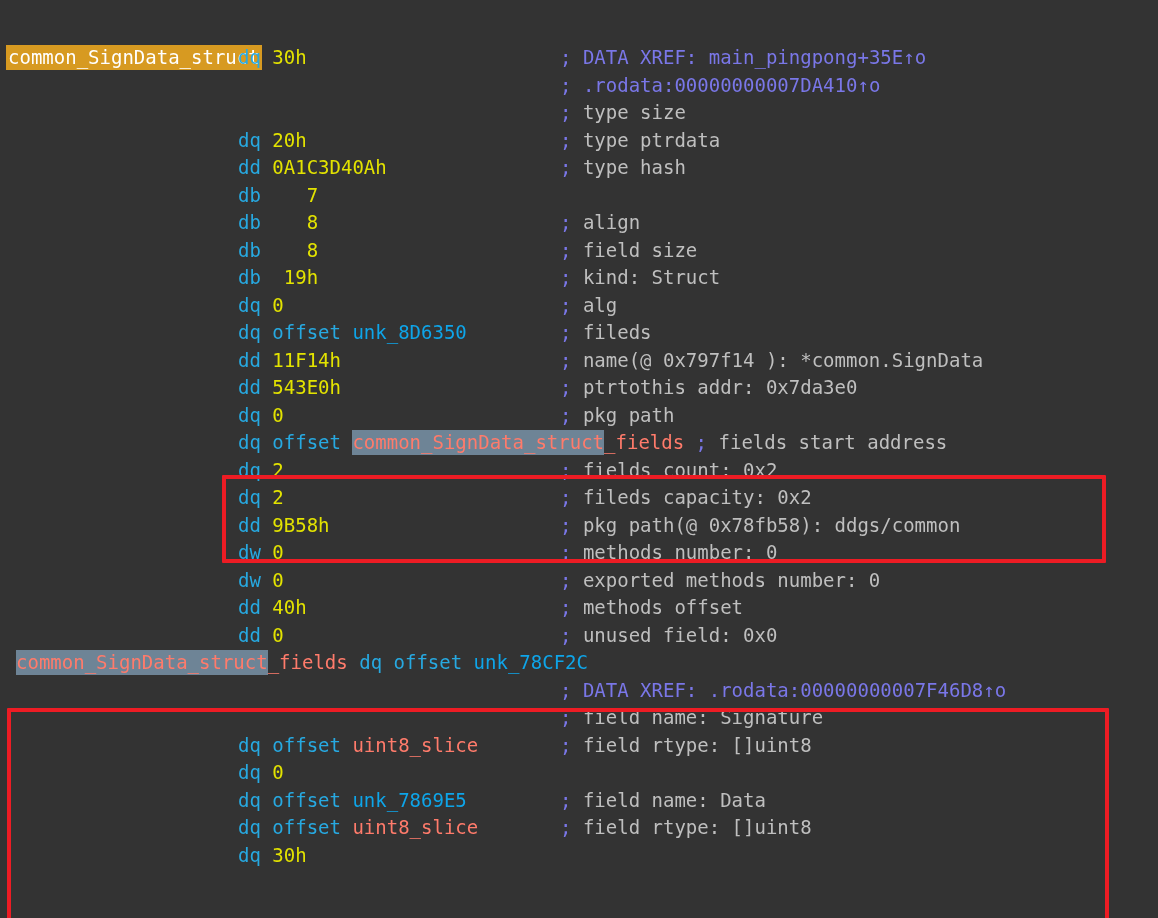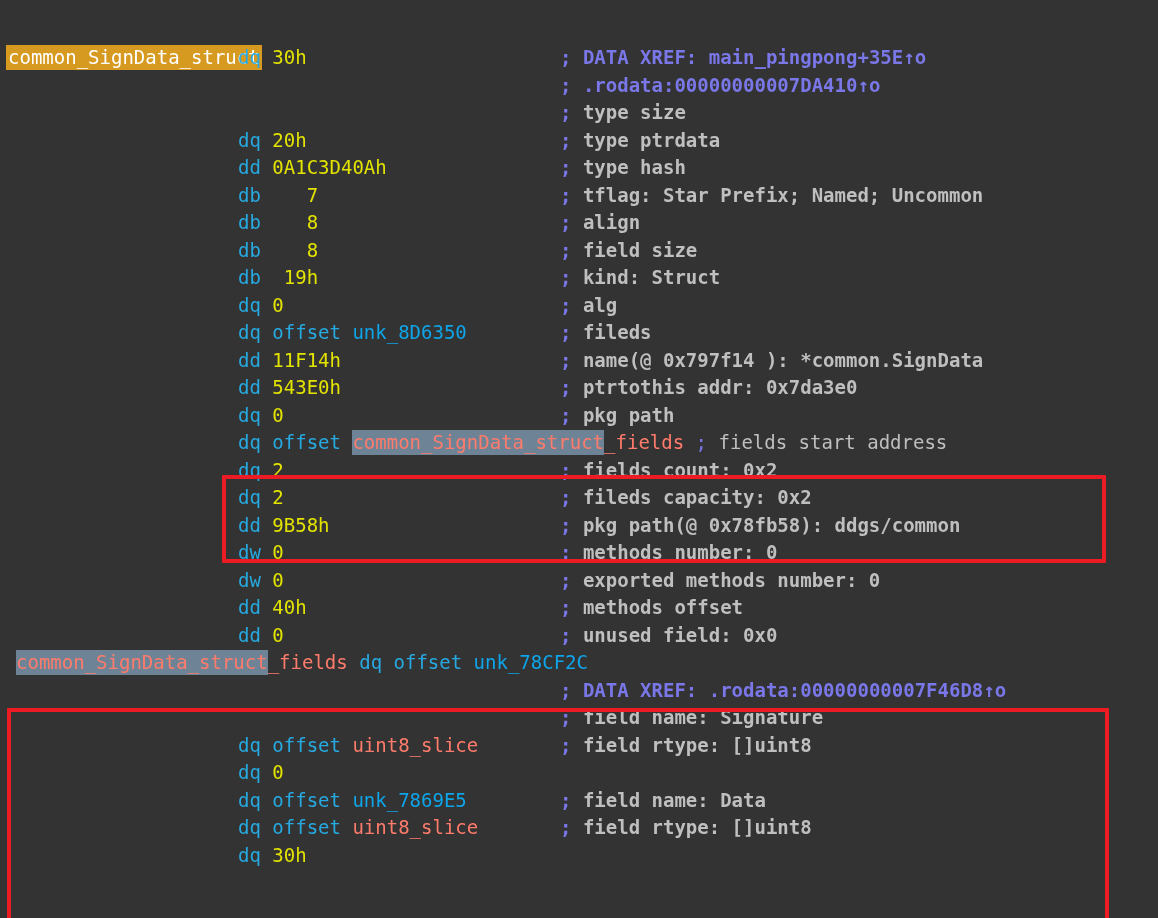--- a/index.html
+++ b/index.html
@@ -47,21 +47,20 @@
     position: absolute;
     left: 238px;
     top: 0;
     white-space: pre;
   }
   .c-cmt {
     position: absolute;
     left: 560px;
     top: 0;
     white-space: pre;
-    font-weight: bold;
   }
 
   
   .t-mnem   { color: #27A9E1; }            
   .t-num    { color: #E3E300; }            
   .t-unk    { color: #0ea5e9; }            
   .t-sym    { color: #FF7B6B; }            
   .t-cmt    { color: #BFBFBF; }            
   .t-xref   { color: #7A77E8; }            
   .t-semi   { color: #7A77E8; }            
@@ -90,21 +89,21 @@
 </head>
 <body>
 
 <div id="app">
   <div id="code">
       <div class="line" style="top: 0px; position: absolute; left: 0px; right: 0px;"><span class="c-label"><span class="seg t-sym"><span class="hl-cursor">common_SignData_struct</span></span></span><span class="c-instr"><span class="seg t-mnem">dq</span><span class="seg t-plain"> </span><span class="seg t-num">30h</span></span><span class="c-cmt"><span class="seg t-semi">;</span><span class="seg t-plain"> </span><span class="seg t-xref">DATA XREF: main_pingpong+35E↑o</span></span></div>
       <div class="line" style="top: 27.5px; position: absolute; left: 0px; right: 0px;"><span class="c-cmt"><span class="seg t-semi">;</span><span class="seg t-plain"> </span><span class="seg t-xref">.rodata:00000000007DA410↑o</span></span></div>
       <div class="line" style="top: 55px; position: absolute; left: 0px; right: 0px; padding-left: 28px;"><span class="c-cmt"><span class="seg t-semi">;</span><span class="seg t-cmt"> type size</span></span></div>
       <div class="line" style="top: 82.5px; position: absolute; left: 0px; right: 0px;"><span class="c-instr"><span class="seg t-mnem">dq</span><span class="seg t-plain"> </span><span class="seg t-num">20h</span></span><span class="c-cmt"><span class="seg t-semi">;</span><span class="seg t-cmt"> type ptrdata</span></span></div>
       <div class="line" style="top: 110px; position: absolute; left: 0px; right: 0px;"><span class="c-instr"><span class="seg t-mnem">dd</span><span class="seg t-plain"> </span><span class="seg t-num">0A1C3D40Ah</span></span><span class="c-cmt"><span class="seg t-semi">;</span><span class="seg t-cmt"> type hash</span></span></div>
-      <div class="line" style="top: 137.5px; position: absolute; left: 0px; right: 0px;"><span class="c-instr"><span class="seg t-mnem">db</span><span class="seg t-plain">    </span><span class="seg t-num">7</span></span><span class="c-cmt"><span class="seg t-semi">;</span><span class="seg t-cmt"> tflag: Star Prefix; Named; Uncommon</span></span></div>
+      <div class="line" style="top: 137.5px; position: absolute; left: 0px; right: 0px;"><span class="c-instr"><span class="seg t-mnem">db</span><span class="seg t-plain">    </span><span class="seg t-num">7</span></span></div>
       <div class="line" style="top: 165px; position: absolute; left: 0px; right: 0px;"><span class="c-instr"><span class="seg t-mnem">db</span><span class="seg t-plain">    </span><span class="seg t-num">8</span></span><span class="c-cmt"><span class="seg t-semi">;</span><span class="seg t-cmt"> align</span></span></div>
       <div class="line" style="top: 192.5px; position: absolute; left: 0px; right: 0px;"><span class="c-instr"><span class="seg t-mnem">db</span><span class="seg t-plain">    </span><span class="seg t-num">8</span></span><span class="c-cmt"><span class="seg t-semi">;</span><span class="seg t-cmt"> field size</span></span></div>
       <div class="line" style="top: 220px; position: absolute; left: 0px; right: 0px; text-align: right;"><span class="c-instr"><span class="seg t-mnem">db</span><span class="seg t-plain">  </span><span class="seg t-num">19h</span></span><span class="c-cmt"><span class="seg t-semi">;</span><span class="seg t-cmt"> kind: Struct</span></span></div>
       <div class="line" style="top: 247.5px; position: absolute; left: 0px; right: 0px;"><span class="c-instr"><span class="seg t-mnem">dq</span><span class="seg t-plain"> </span><span class="seg t-num">0</span></span><span class="c-cmt"><span class="seg t-semi">;</span><span class="seg t-cmt"> alg</span></span></div>
       <div class="line" style="top: 275px; position: absolute; left: 0px; right: 0px;"><span class="c-instr"><span class="seg t-mnem">dq offset</span><span class="seg t-plain"> </span><span class="seg t-unk">unk_8D6350</span></span><span class="c-cmt"><span class="seg t-semi">;</span><span class="seg t-cmt"> fileds</span></span></div>
       <div class="line" style="top: 302.5px; position: absolute; left: 0px; right: 0px;"><span class="c-instr"><span class="seg t-mnem">dd</span><span class="seg t-plain"> </span><span class="seg t-num">11F14h</span></span><span class="c-cmt"><span class="seg t-semi">;</span><span class="seg t-cmt"> name(@ 0x797f14 ): *common.SignData</span></span></div>
       <div class="line" style="top: 330px; position: absolute; left: 0px; right: 0px;"><span class="c-instr"><span class="seg t-mnem">dd</span><span class="seg t-plain"> </span><span class="seg t-num">543E0h</span></span><span class="c-cmt"><span class="seg t-semi">;</span><span class="seg t-cmt"> ptrtothis addr: 0x7da3e0</span></span></div>
       <div class="line" style="top: 357.5px; position: absolute; left: 0px; right: 0px;"><span class="c-instr"><span class="seg t-mnem">dq</span><span class="seg t-plain"> </span><span class="seg t-num">0</span></span><span class="c-cmt"><span class="seg t-semi">;</span><span class="seg t-cmt"> pkg path</span></span></div>
       <div class="line" style="top: 385px; position: absolute; left: 0px; right: 0px;"><span class="c-instr"><span class="seg t-mnem">dq offset</span><span class="seg t-plain"> </span><span class="seg t-sym"><span class="hl-sel">common_SignData_struct</span></span><span class="seg t-sym">_fields</span><span class="seg"> </span><span class="seg t-semi">;</span><span class="seg t-cmt"> fields start address</span></span></div>
       <div class="line" style="top: 412.5px; position: absolute; left: 0px; right: 0px;"><span class="c-instr"><span class="seg t-mnem">dq</span><span class="seg t-plain"> </span><span class="seg t-num">2</span></span><span class="c-cmt"><span class="seg t-semi">;</span><span class="seg t-cmt"> fields count: 0x2</span></span></div>

